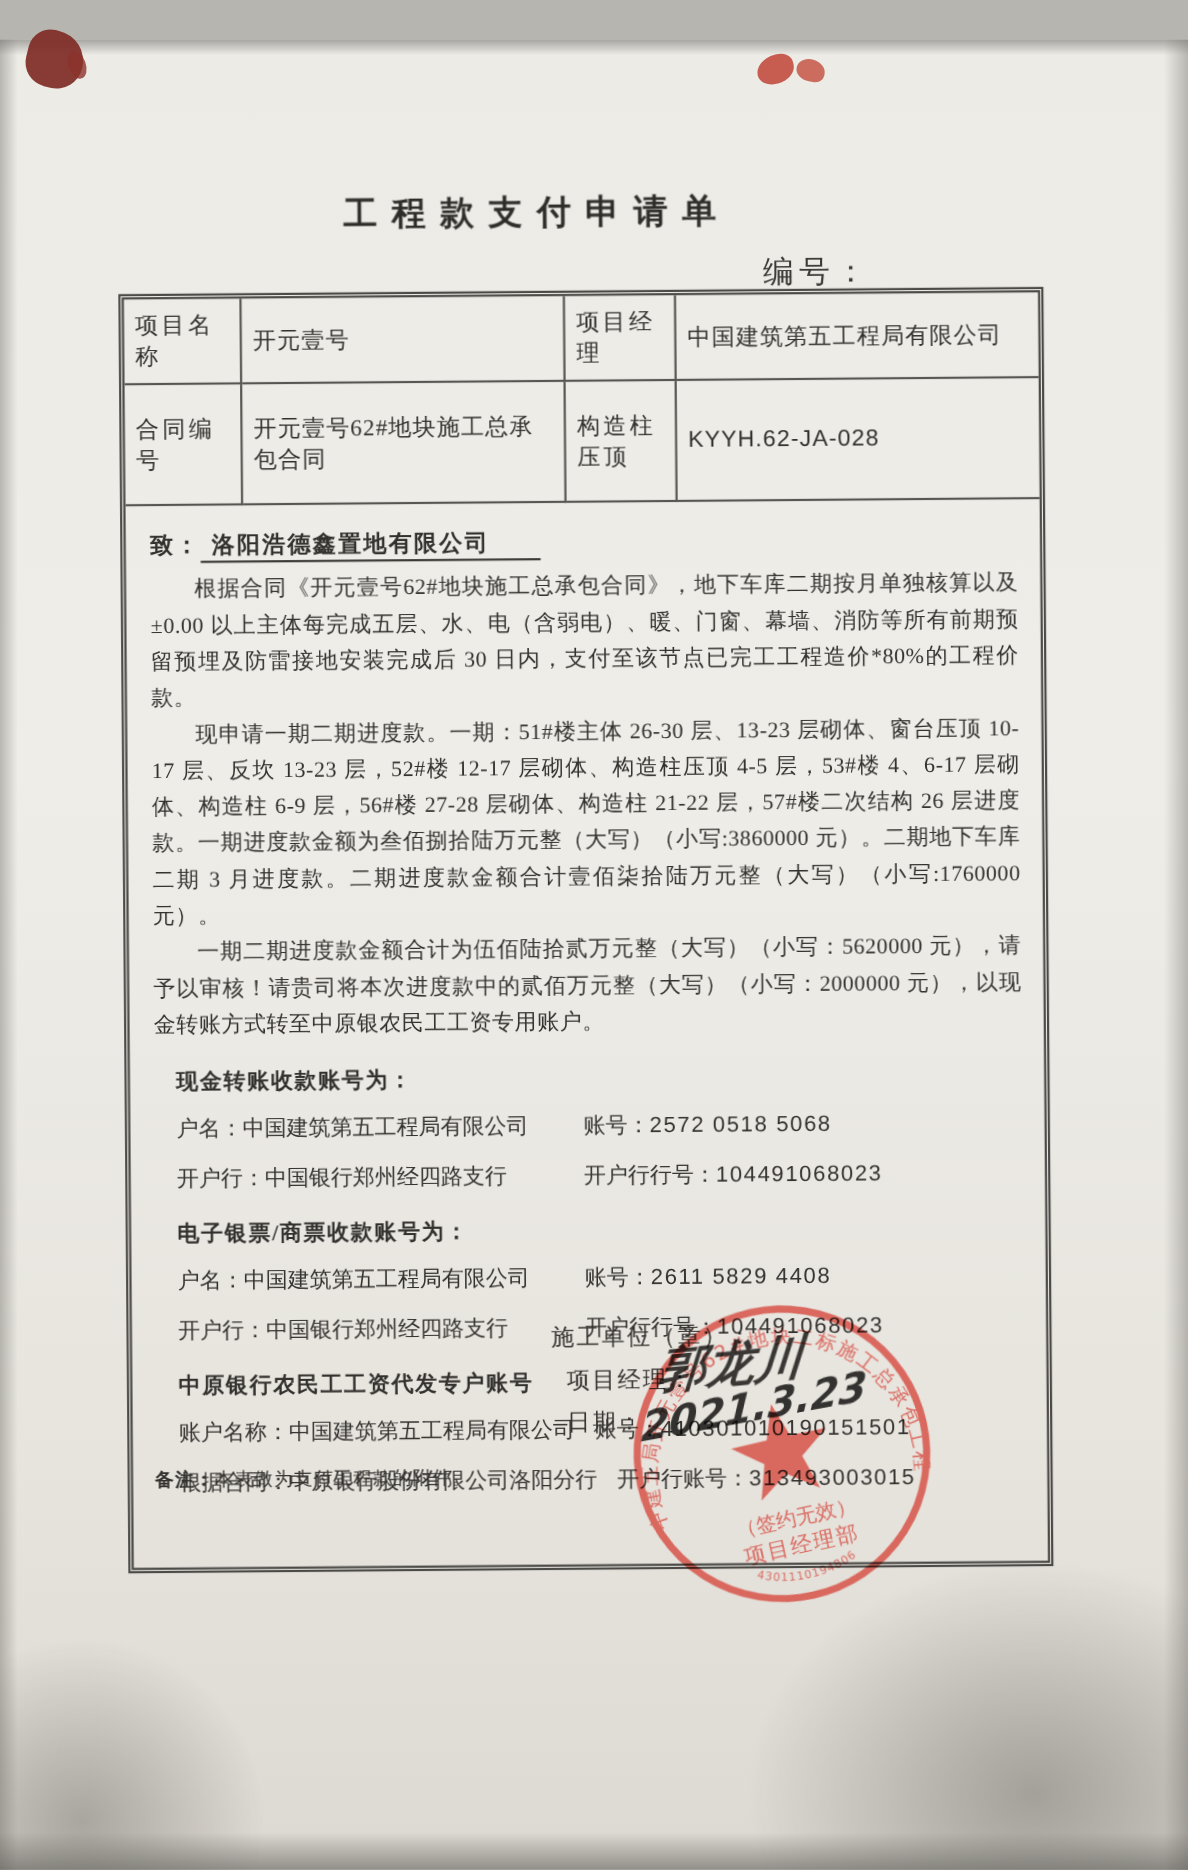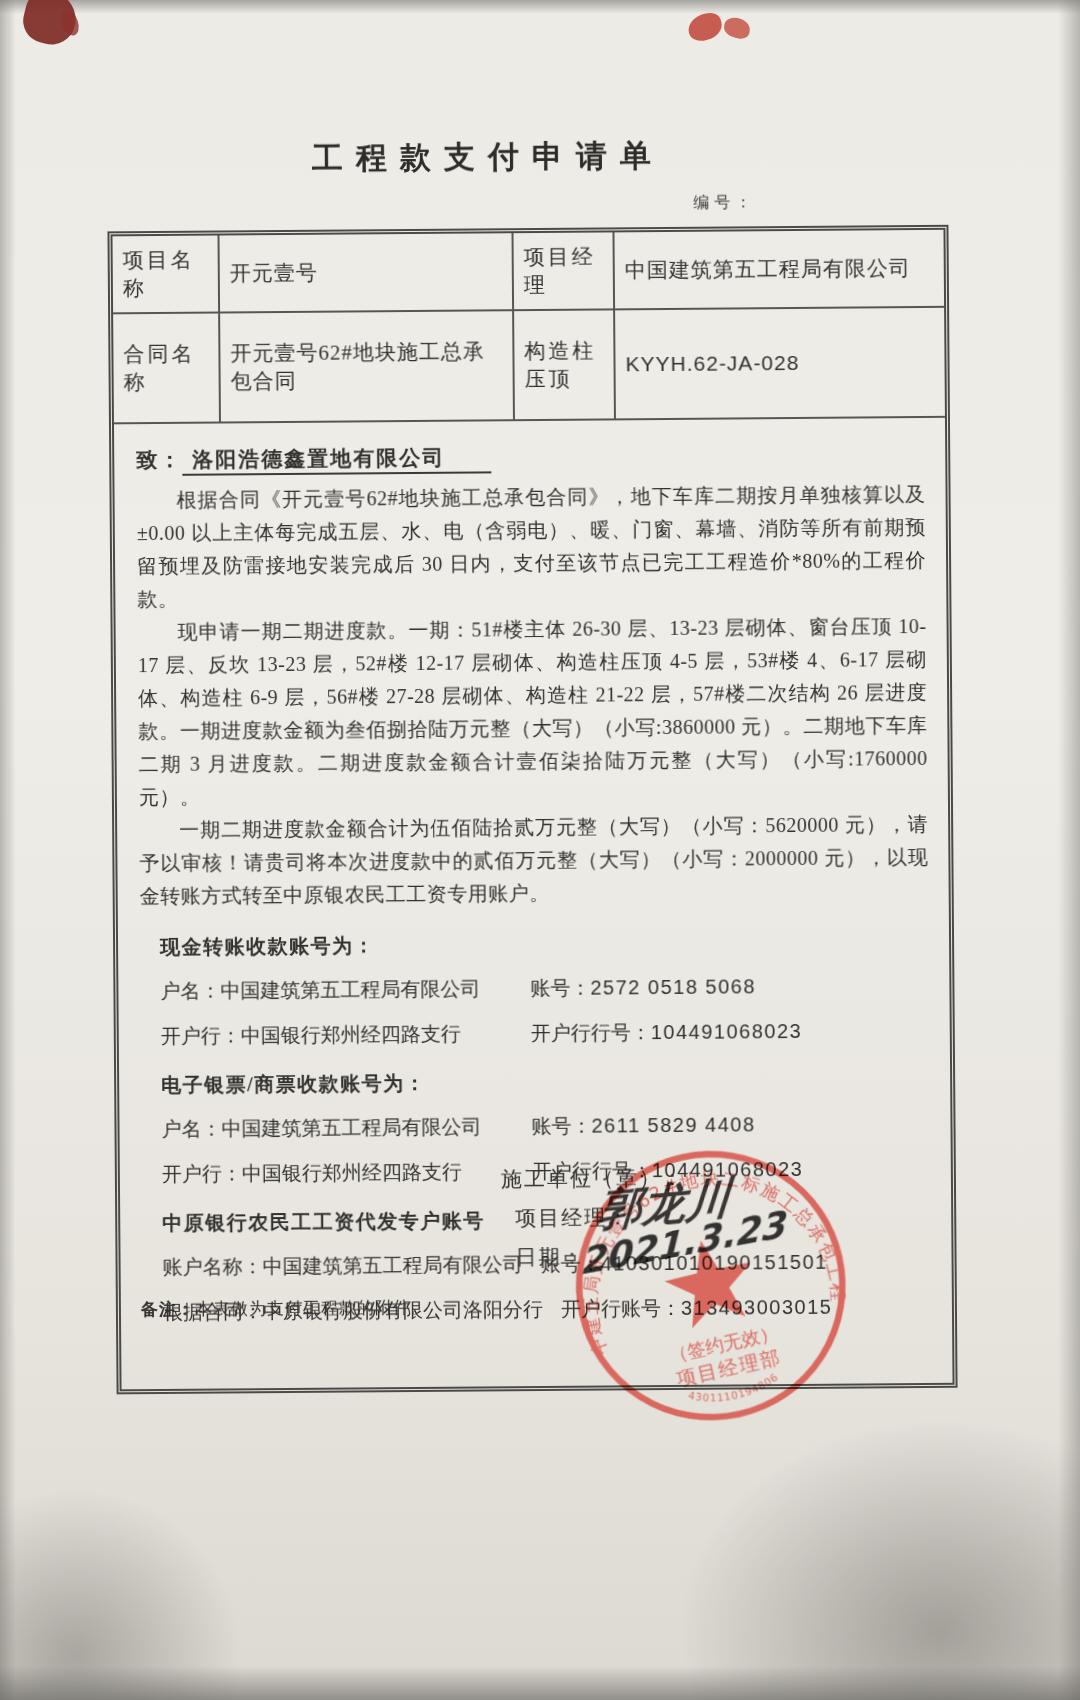--- a/index.html
+++ b/index.html
@@ -5,20 +5,21 @@
   html,body{margin:0;padding:0;}
   body{
     width:1080px;height:1700px;position:relative;overflow:hidden;
     background:#b7b5b0;
     font-family:"Liberation Serif","DejaVu Serif",serif;
     color:#33312e;
   }
   .sheet{
     position:absolute;inset:0;
     background:linear-gradient(180deg,#edebe6 0%,#efede8 40%,#e7e4de 78%,#dcd9d2 100%);
+    margin-top:36px;
   }
   .tilt{position:absolute;inset:0;transform:rotate(-0.45deg);transform-origin:50% 40%;}
 
   
   .shadow{position:absolute;pointer-events:none;}
   .sh-top{left:0;top:0;width:100%;height:14px;background:linear-gradient(180deg,rgba(110,108,104,.55),rgba(110,108,104,0));}
   .sh-left{left:0;top:0;width:16px;height:100%;background:linear-gradient(90deg,rgba(120,118,112,.45),rgba(120,118,112,0));}
   .sh-right{right:0;top:0;width:22px;height:100%;background:linear-gradient(270deg,rgba(130,128,122,.5),rgba(130,128,122,0));}
   .sh-bottom{left:0;bottom:0;width:100%;height:34px;background:linear-gradient(0deg,rgba(95,93,88,.6),rgba(95,93,88,0));}
   .sh-corner{right:-120px;bottom:-140px;width:520px;height:420px;background:radial-gradient(closest-side,rgba(105,103,97,.5),rgba(105,103,97,0));}
@@ -29,21 +30,21 @@
   .mark-tl2{position:absolute;left:62px;top:10px;width:16px;height:26px;background:#8c332c;border-radius:50%;transform:rotate(-20deg);opacity:.8;}
   .mark-tr{position:absolute;left:688px;top:14px;width:34px;height:26px;background:#bf4335;border-radius:60% 40% 55% 45%;transform:rotate(-14deg);opacity:.85;}
   .mark-tr2{position:absolute;left:724px;top:18px;width:26px;height:20px;background:#c24c3d;border-radius:50% 60% 40% 55%;transform:rotate(10deg);opacity:.8;}
 
   .doc-title{
     position:absolute;left:0;top:136px;width:100%;text-align:center;
     transform:translateX(-48px);
     font-size:31px;font-weight:bold;letter-spacing:13px;color:#2e2c29;
   }
   .no-line{
-    position:absolute;left:697px;top:194px;font-size:16px;letter-spacing:5px;color:#3a3835;
+    position:absolute;left:697px;top:194px;font-size:28px;letter-spacing:5px;color:#3a3835;
   }
 
   .frame{
     position:absolute;left:111px;top:228px;width:841px;height:1163px;
     border:5px double #4b4a47;box-sizing:border-box;background:transparent;
   }
 
   table.info-table{border-collapse:collapse;width:100%;table-layout:fixed;}
   table.info-table td{
     border:2px solid #575653;font-size:21px;vertical-align:middle;
@@ -123,21 +124,21 @@
             <col style="width:330px">
         </colgroup>
         <tbody>
             <tr class="r1">
           <td class="lbl">项目名称</td>
           <td class="val">开元壹号</td>
           <td class="lbl">项目经理</td>
           <td class="val">中国建筑第五工程局有限公司</td>
         </tr>
         <tr class="r2">
-          <td class="lbl">合同名称</td>
+          <td class="lbl">合同编号</td>
           <td class="val">开元壹号62#地块施工总承包合同</td>
           <td class="lbl">构造柱压顶</td>
           <td class="val num">KYYH.62-JA-028</td>
         </tr>
       </tbody>
         </table>
 
       <div class="letter">
         <div class="to-line">
           <span class="to-label">致：</span><span class="to-value">洛阳浩德鑫置地有限公司</span>

